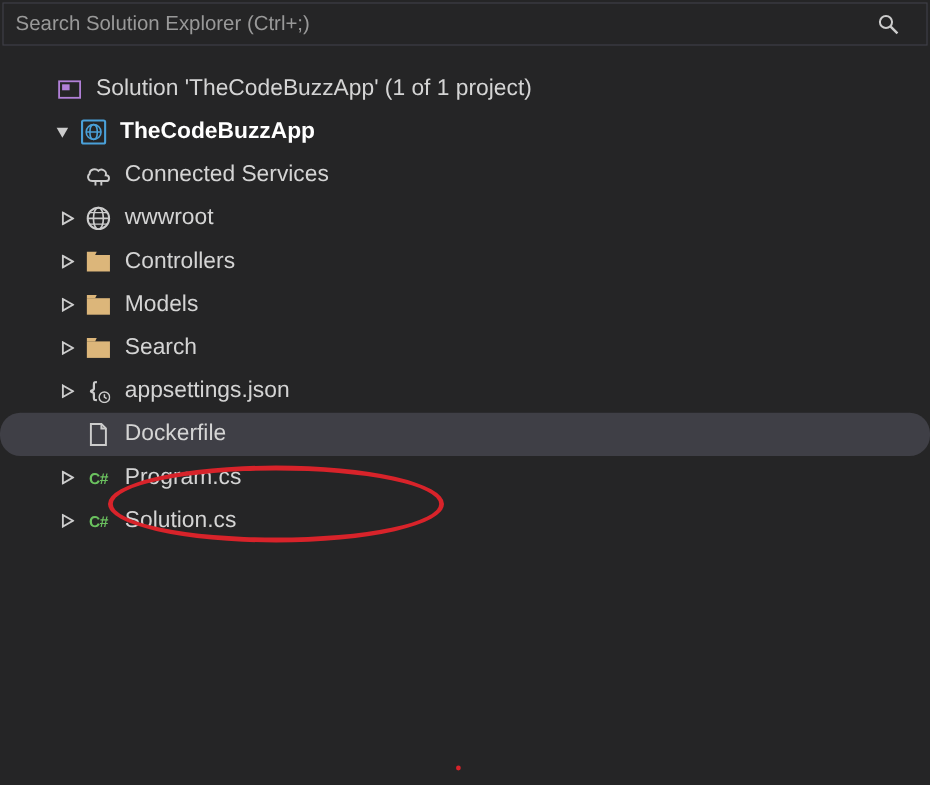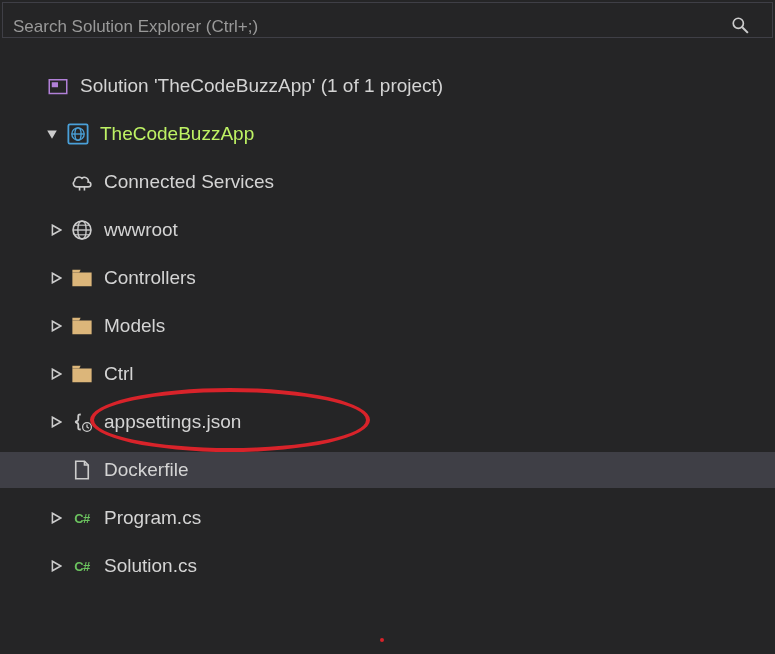--- a/index.html
+++ b/index.html
@@ -10,43 +10,43 @@
       font-family: 'Segoe UI', Tahoma, sans-serif;
       color: #cccccc;
       overflow: hidden;
       position: relative;
     }
     .search-bar {
       height: 36px;
       border: 1px solid #3f3f46;
       margin: 2px;
       display: flex;
-      align-items: flex-end;
+      align-items: center;
       padding: 0 10px;
       background: #252526;
       justify-content: space-between;
     }
     .search-placeholder {
       color: #999999;
       font-size: 17px;
     }
     .tree {
       padding-top: 16px;
       font-size: 19px;
     }
     .tree-row {
       display: flex;
       align-items: center;
       height: 36px;
       padding-left: 24px;
       cursor: pointer;
-      margin-top: 12px;
     }
     .tree-row.selected {
       background: #3f3f46;
+      border-radius: 17px;
     }
     .expander {
       width: 16px;
       height: 16px;
       display: flex;
       align-items: center;
       justify-content: center;
       margin-right: 6px;
     }
     .icon-slot {
@@ -54,22 +54,22 @@
       height: 24px;
       display: flex;
       align-items: center;
       justify-content: center;
       margin-right: 10px;
     }
     .label {
       color: #d4d4d4;
     }
     .label.bold {
-      font-weight: 400;
-      color: #bef264;
+      font-weight: 700;
+      color: #ffffff;
     }
     .indent-1 { padding-left: 44px; }
     .indent-2 { padding-left: 48px; }
     .folder-icon { fill: #dcb67a; }
     .cs-text {
       font-size: 13px;
       font-weight: bold;
       color: #6bc25f;
       letter-spacing: -0.5px;
     }
@@ -205,21 +205,21 @@
       <svg viewBox="0 0 10 10" width="12" height="12">
           <path d="M2 1 L9 5 L2 9 Z" fill="none" stroke="#cccccc" stroke-width="1.3"></path>
         </svg>
     </span>
     <span class="icon-slot">
       <svg viewBox="0 0 16 14" width="22" height="20">
           <path d="M1 3 L6 3 L7 1 L1 1 Z" class="folder-icon"></path>
           <rect x="1" y="3" width="14" height="10" class="folder-icon"></rect>
         </svg>
     </span>
-    <span class="label">Ctrl</span>
+    <span class="label">Search</span>
   </div>
 
   <div class="tree-row indent-2">
     <span class="expander">
       <svg viewBox="0 0 10 10" width="12" height="12">
           <path d="M2 1 L9 5 L2 9 Z" fill="none" stroke="#cccccc" stroke-width="1.3"></path>
         </svg>
     </span>
     <span class="icon-slot">
       <svg viewBox="0 0 16 16" width="20" height="20">

